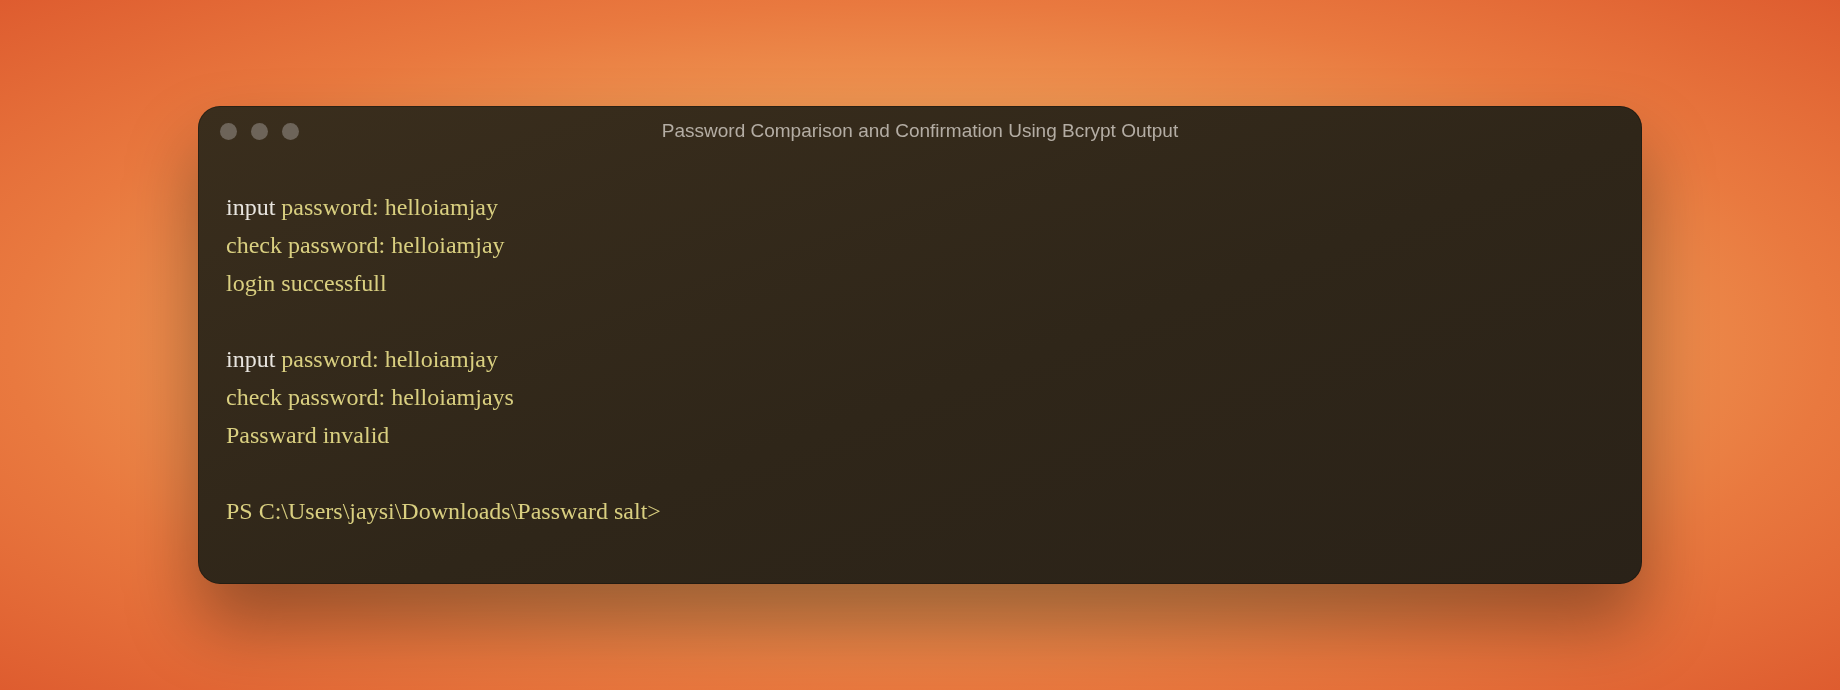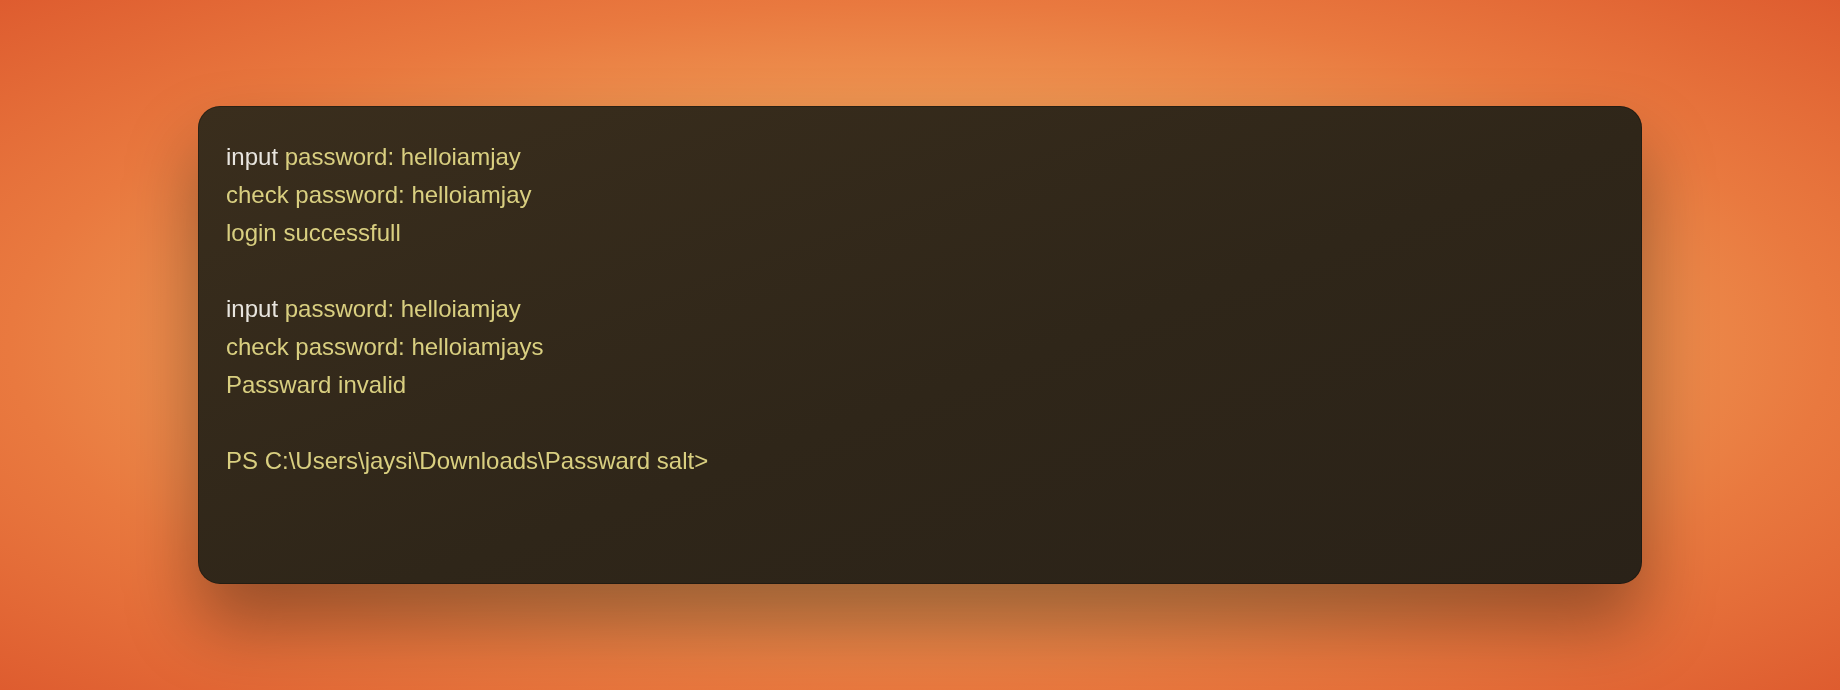--- a/index.html
+++ b/index.html
@@ -54,28 +54,36 @@
     right: 0;
     text-align: center;
     color: #b4ada4;
     font-size: 19px;
     font-weight: 400;
     pointer-events: none;
   }
   .terminal-body {
     flex: 1 1 auto;
     padding: 32px 28px 12px 28px;
-    font-family: Liberation Sans, sans-serif;
+    font-family: Liberation Serif, serif;
     font-size: 24px;
     line-height: 38px;
     color: #d9cf80;
     white-space: pre;
   }
   .tok-white { color: #e8e5df; }
   .tok-yellow { color: #d9cf80; }
   .blank-line { height: 38px; }
 </style>
 </head>
 <body>
 
 <div class="window">
+  <div class="titlebar">
+    <div class="traffic-lights">
+      <div class="traffic-dot"></div>
+      <div class="traffic-dot"></div>
+      <div class="traffic-dot"></div>
+    </div>
+    <div class="window-title">Password Comparison and Confirmation Using Bcrypt Output</div>
+  </div>
   <div class="terminal-body" id="terminal-body"><div><span class="tok-white">input</span><span class="tok-yellow"> password: helloiamjay</span></div><div><span class="tok-yellow">check password: helloiamjay</span></div><div><span class="tok-yellow">login successfull</span></div><div class="blank-line"></div><div><span class="tok-white">input</span><span class="tok-yellow"> password: helloiamjay</span></div><div><span class="tok-yellow">check password: helloiamjays</span></div><div><span class="tok-yellow">Passward invalid</span></div><div class="blank-line"></div><div><span class="tok-yellow">PS C:\Users\jaysi\Downloads\Passward salt&gt;</span></div></div>
 </div>
 
 </body></html>

